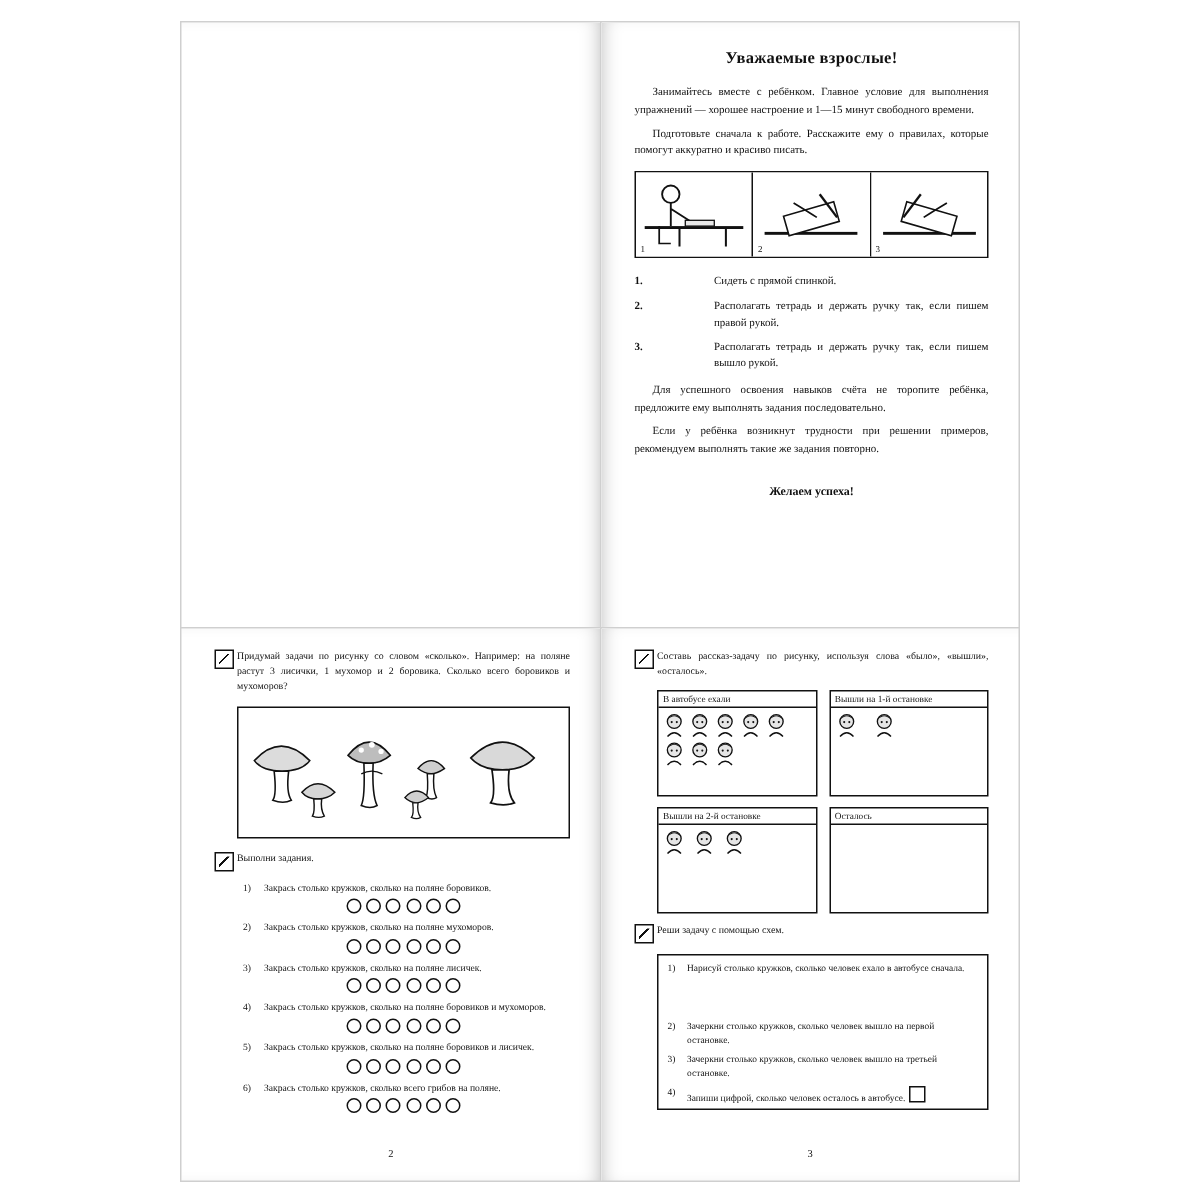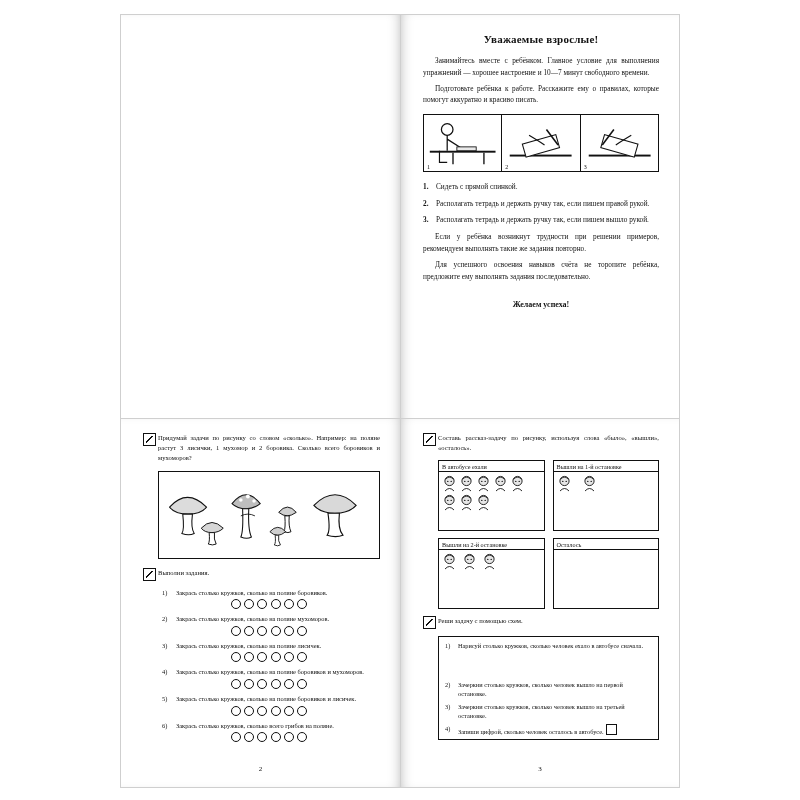--- a/index.html
+++ b/index.html
@@ -25,21 +25,21 @@
   .wish{text-align:center;font-weight:bold;font-size:8px;margin-top:18px;}
 
   .fig-row{display:flex;gap:0;border:1px solid #111;margin:8px 0 9px 0;height:56px;}
   .fig-cell{flex:1;position:relative;border-right:1px solid #111;overflow:hidden;background:#fff;}
   .fig-cell:last-child{border-right:none;}
   .fig-num{position:absolute;left:3px;bottom:1px;font-size:6px;}
 
   .rules{margin-top:2px;}
   .rule{display:flex;font-size:7.3px;line-height:1.55;margin-bottom:5px;}
   .rule .n{width:13px;font-weight:bold;flex:none;}
-  .rule .t{flex:1;text-align:justify;}
+  .rule .t{flex:1;text-align:justify;margin-left:40px;}
 
   .folio{position:absolute;bottom:14px;font-size:7px;}
   .folio.r{right:26px;}
   .folio.c{left:50%;transform:translateX(-50%);}
 
   
   .task{display:flex;margin-bottom:7px;}
   .tmark{width:15px;flex:none;}
   .pencil-box{width:11px;height:11px;border:1px solid #111;position:relative;}
   .pencil-box:after{content:"";position:absolute;left:2px;top:2px;width:7px;height:7px;
@@ -72,22 +72,22 @@
 <div class="page-wrap">
 
   <div class="spread spread-top">
 
     <div class="leaf left shadow-inner-l"></div>
 
     <div class="leaf right shadow-inner">
       <div class="pad">
         <div class="intro-title">Уважаемые взрослые!</div>
         <div class="intro">
-          <p>Занимайтесь вместе с ребёнком. Главное условие для выполнения упражнений — хорошее настроение и 10—7 минут свободного времени.</p>
-          <p><span>Подготовьте ребёнка к работе. Расскажите ему о </span><span class="b">правилах</span><span>, которые помогут аккуратно и красиво писать.</span></p>
+          <p>Занимайтесь вместе с ребёнком. Главное условие для выполнения упражнений — хорошее настроение и 1—15 минут свободного времени.</p>
+          <p><span>Подготовьте сначала к работе. Расскажите ему о </span><span class="b">правилах</span><span>, которые помогут аккуратно и красиво писать.</span></p>
         </div>
 
         <div class="fig-row">
           <div class="fig-cell">
             <svg width="100%" height="100%" viewBox="0 0 80 56">
               <rect x="6" y="36" width="68" height="2" fill="#111"></rect>
               <path d="M30 38 L30 50 M62 38 L62 50" stroke="#111" stroke-width="1.4"></path>
               <circle cx="24" cy="14" r="6" fill="none" stroke="#111" stroke-width="1.3"></circle>
               <path d="M24 20 L24 36 M24 24 L38 33" stroke="#111" stroke-width="1.3" fill="none"></path>
               <path d="M16 36 L16 48 L24 48" stroke="#111" stroke-width="1.2" fill="none"></path>
@@ -128,22 +128,22 @@
             <span class="n">2.</span>
             <span class="t">Располагать тетрадь и держать ручку так, если пишем правой рукой.</span>
           </div>
           <div class="rule">
             <span class="n">3.</span>
             <span class="t">Располагать тетрадь и держать ручку так, если пишем вышло рукой.</span>
           </div>
         </div>
 
         <div class="intro" style="margin-top:6px;">
+          <p>Для успешного освоения навыков счёта не торопите ребёнка, предложите ему выполнять задания последовательно.</p>
           <p>Если у ребёнка возникнут трудности при решении примеров, рекомендуем выполнять такие же задания повторно.</p>
-          <p>Для успешного освоения навыков счёта не торопите ребёнка, предложите ему выполнять задания последовательно.</p>
         </div>
 
         <div class="wish">Желаем успеха!</div>
       </div>
       <div class="folio r">1</div>
     </div>
   </div>
 
   <div class="spread spread-bottom">
 

